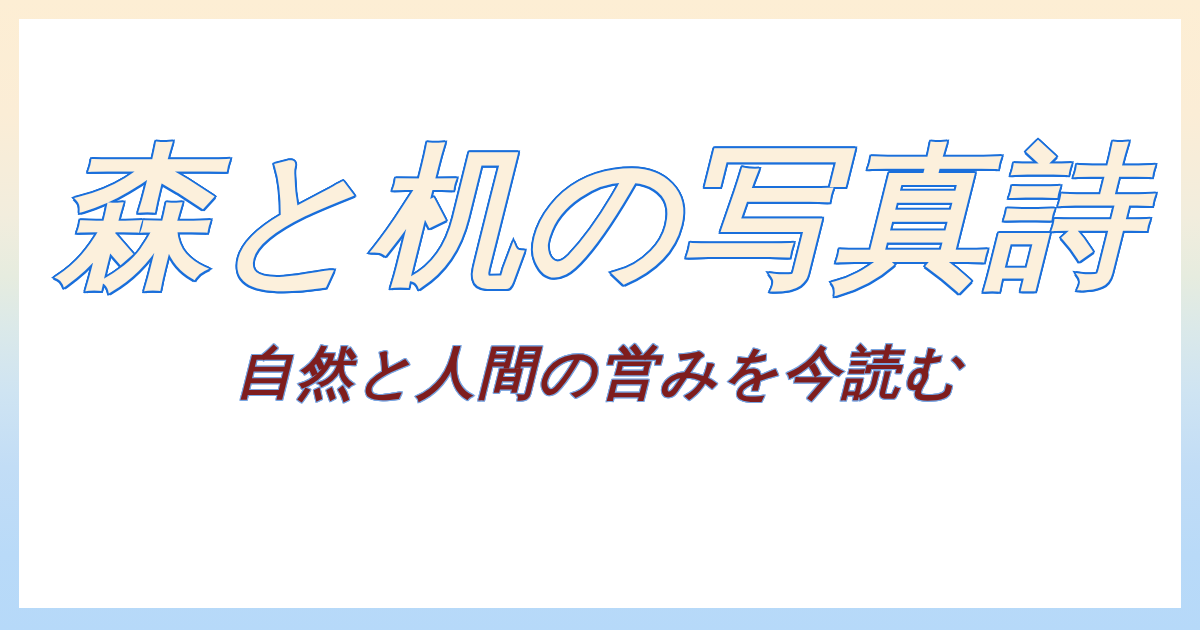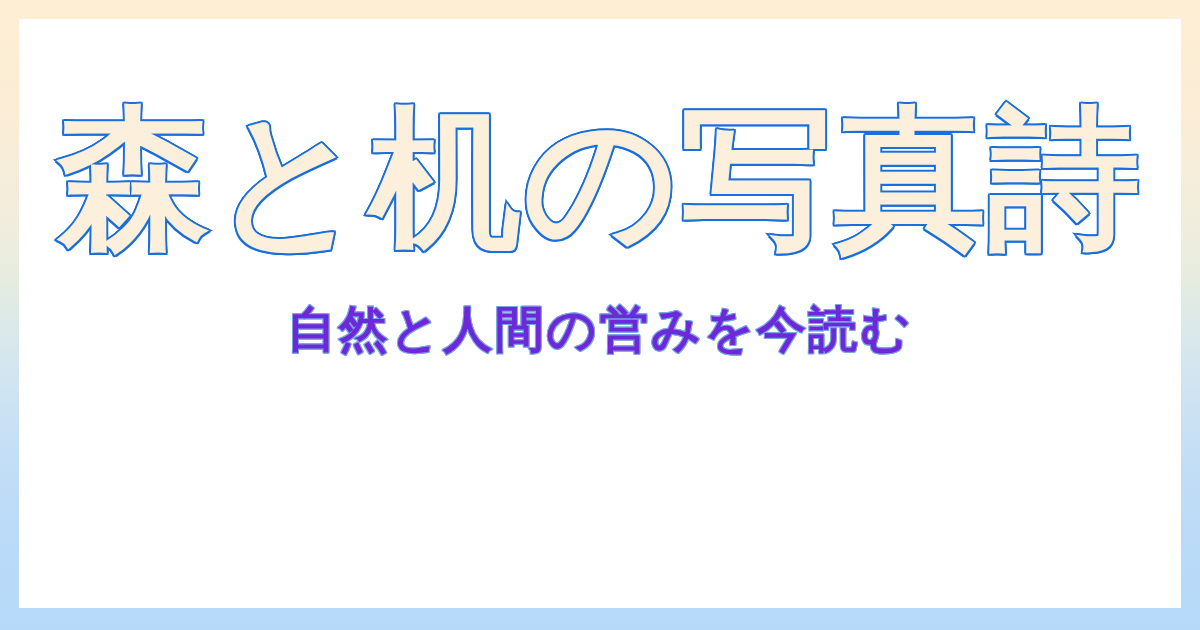--- a/index.html
+++ b/index.html
@@ -44,23 +44,24 @@
     background: #ffffff;
     overflow: hidden;
   }
 
   
   #text-block {
     position: absolute;
     left: 0;
     top: 0;
     width: 1162px;
-    padding-top: 82px;
+    padding-top: 120px;
     box-sizing: border-box;
     text-align: center;
+    font-style: italic;
   }
 
   .title-line {
     display: block;
     margin: 0;
     font-family: "DejaVu Sans", "Liberation Sans", sans-serif;
     font-weight: 700;
     font-size: 152px;
     line-height: 1.03;
     letter-spacing: 0.012em;
@@ -75,26 +76,26 @@
        1.5px 1.5px 0 #1a6fdb, -1.5px 1.5px 0 #1a6fdb,
        1.5px -1.5px 0 #1a6fdb, -1.5px -1.5px 0 #1a6fdb;
   }
 
   .subtitle-line {
     display: block;
     margin: 0;
     padding-top: 46px;
     font-family: "DejaVu Sans", "Liberation Sans", sans-serif;
     font-weight: 700;
-    font-size: 49px;
+    font-size: 57px;
     line-height: 1.08;
     letter-spacing: 0.055em;
     white-space: nowrap;
 
-    color: #6d28d9;
+    color: #7f1d1d;
     -webkit-text-stroke: 1.7px #7aa6e2;
     paint-order: stroke fill;
     text-shadow:
        1px 0 0 #7aa6e2, -1px 0 0 #7aa6e2,
        0 1px 0 #7aa6e2, 0 -1px 0 #7aa6e2,
        0.8px 0.8px 0 #7aa6e2, -0.8px 0.8px 0 #7aa6e2,
        0.8px -0.8px 0 #7aa6e2, -0.8px -0.8px 0 #7aa6e2;
   }
 </style>
 </head>

